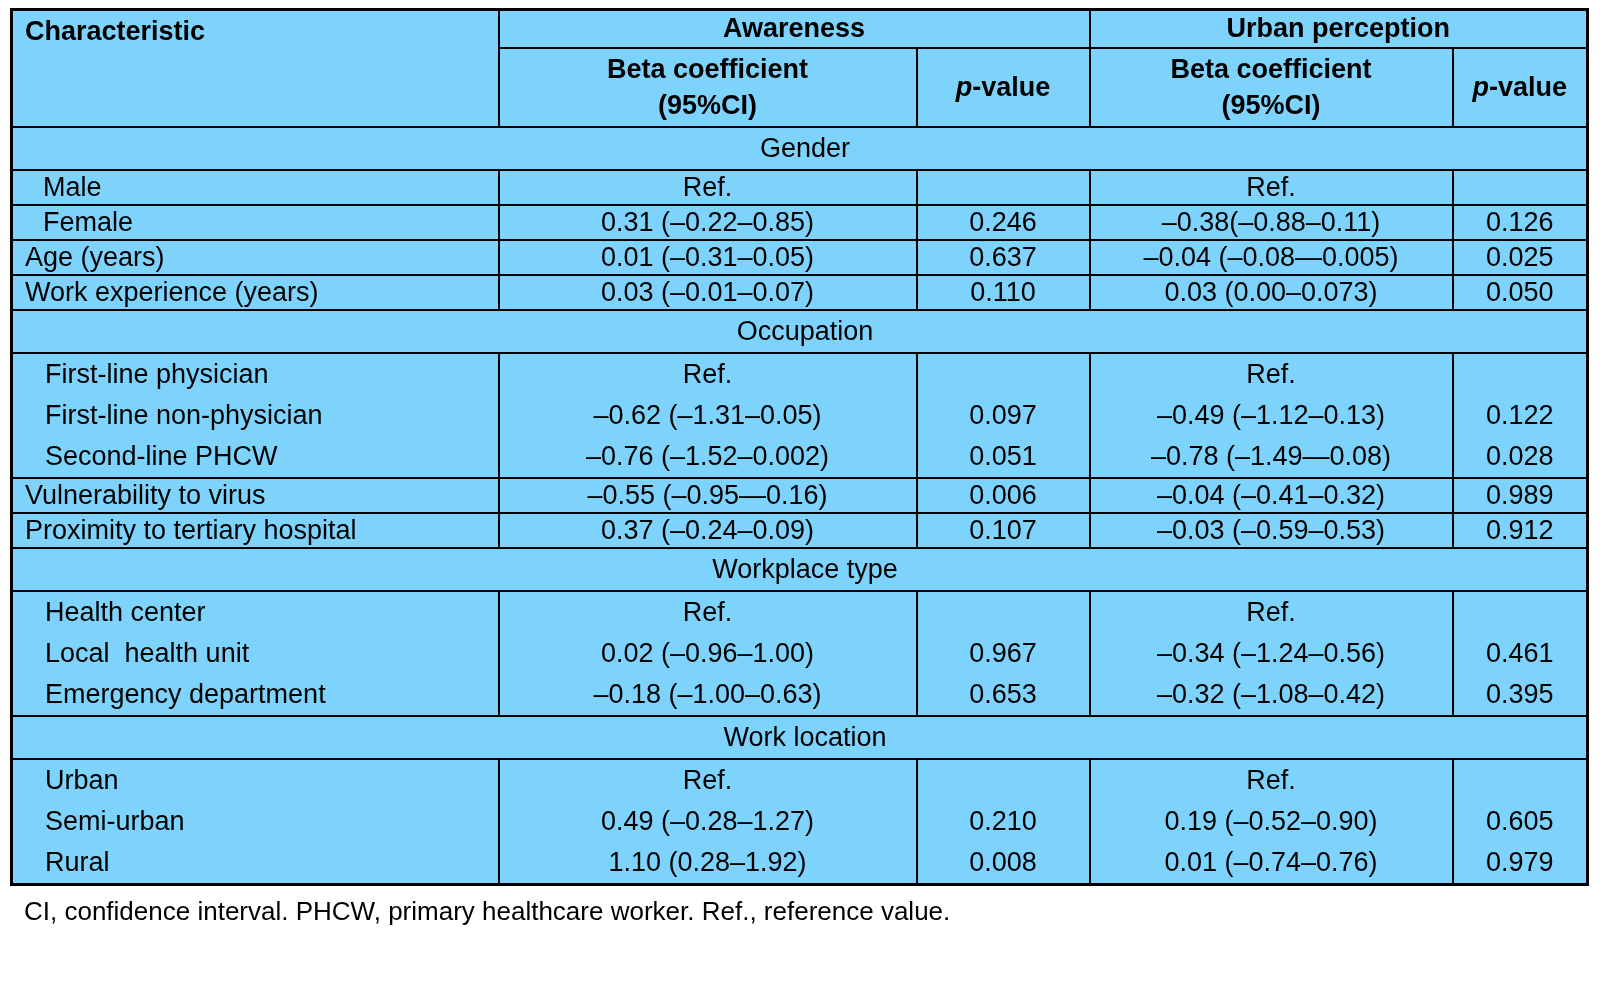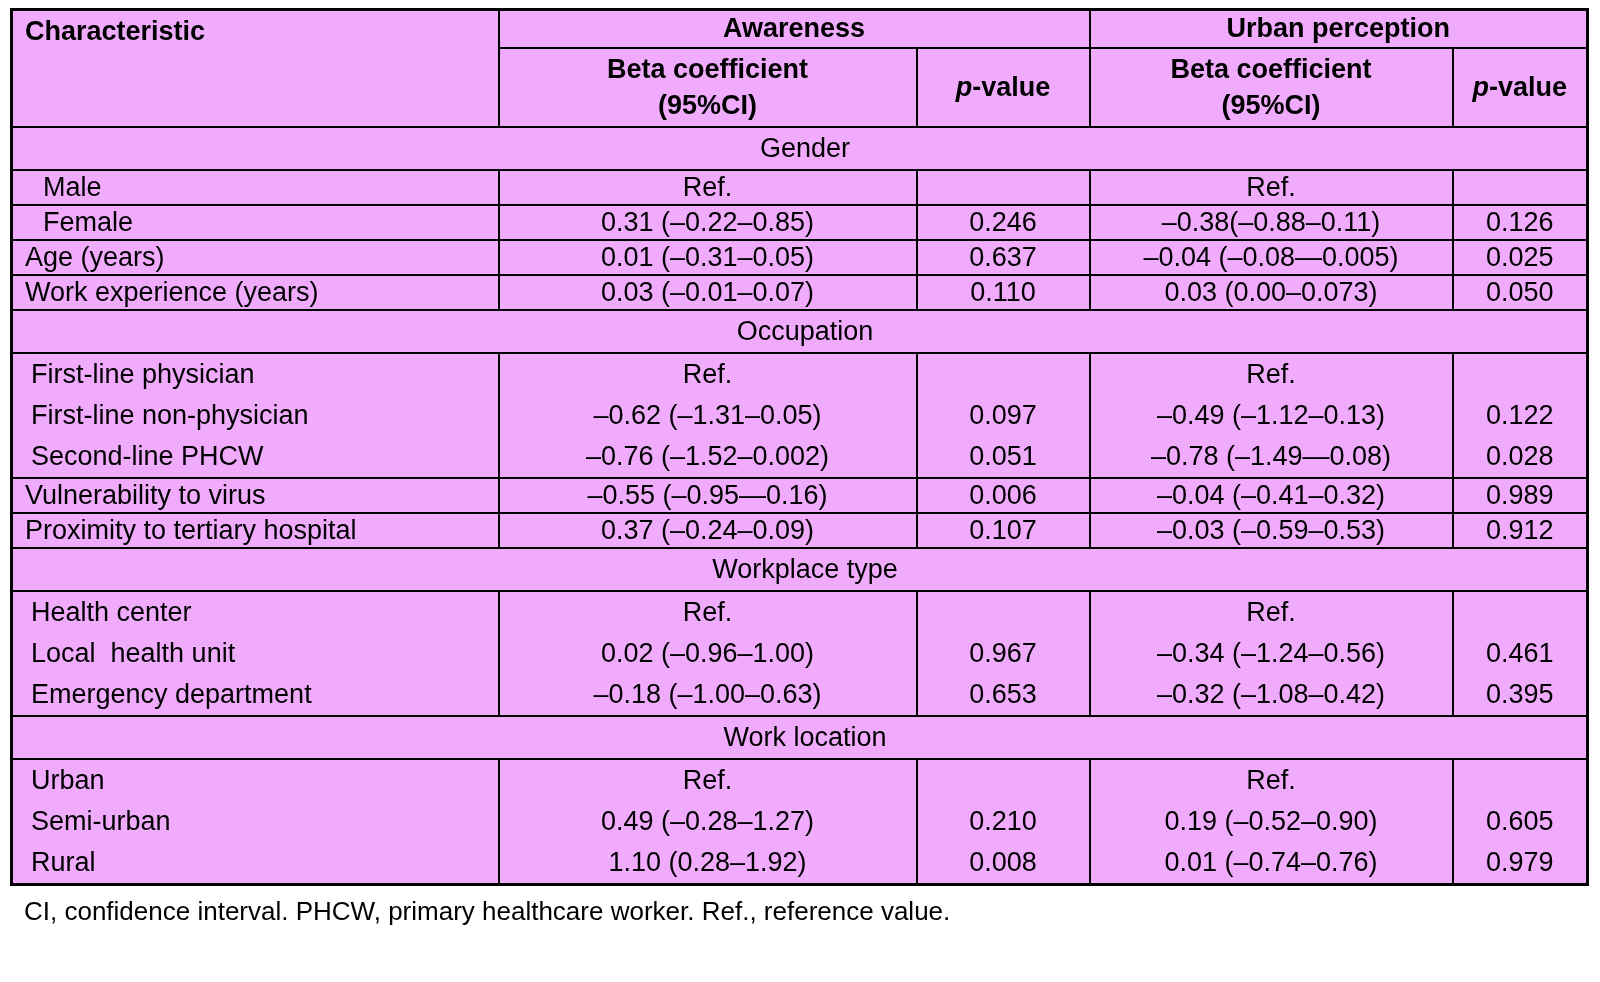--- a/index.html
+++ b/index.html
@@ -16,21 +16,21 @@
     width: 1600px;
     height: 982px;
     box-sizing: border-box;
     padding: 8px 10px 0 10px;
   }
   table.reg {
     border-collapse: collapse;
     table-layout: fixed;
     width: 1576px;
     border: 3px solid #000;
-    background: #f0abfc;
+    background: #7dd3fc;
   }
   table.reg th, table.reg td {
     border: 2px solid #000;
     font-size: 27px;
     color: #000;
     overflow: hidden;
     box-sizing: border-box;
   }
   
   col.c1 { width: 487px; }
@@ -86,21 +86,21 @@
     white-space: nowrap;
   }
 
   
   tr.grp { height: 123px; }
   tr.grp td { vertical-align: top; padding: 0; }
   tr.grp td .gl {
     height: 41px;
     line-height: 41px;
     text-align: left;
-    padding-left: 18px;
+    padding-left: 32px;
     white-space: nowrap;
   }
   tr.grp td .gn {
     height: 41px;
     line-height: 41px;
     text-align: center;
     white-space: nowrap;
   }
 
   .footnote {

